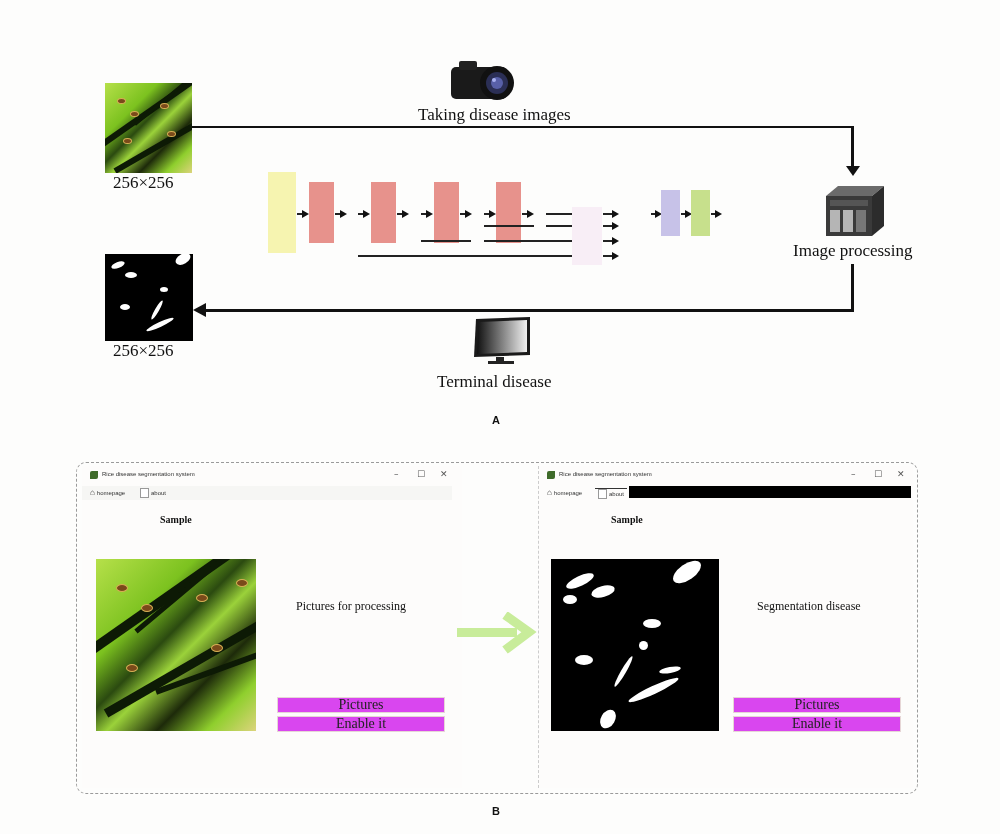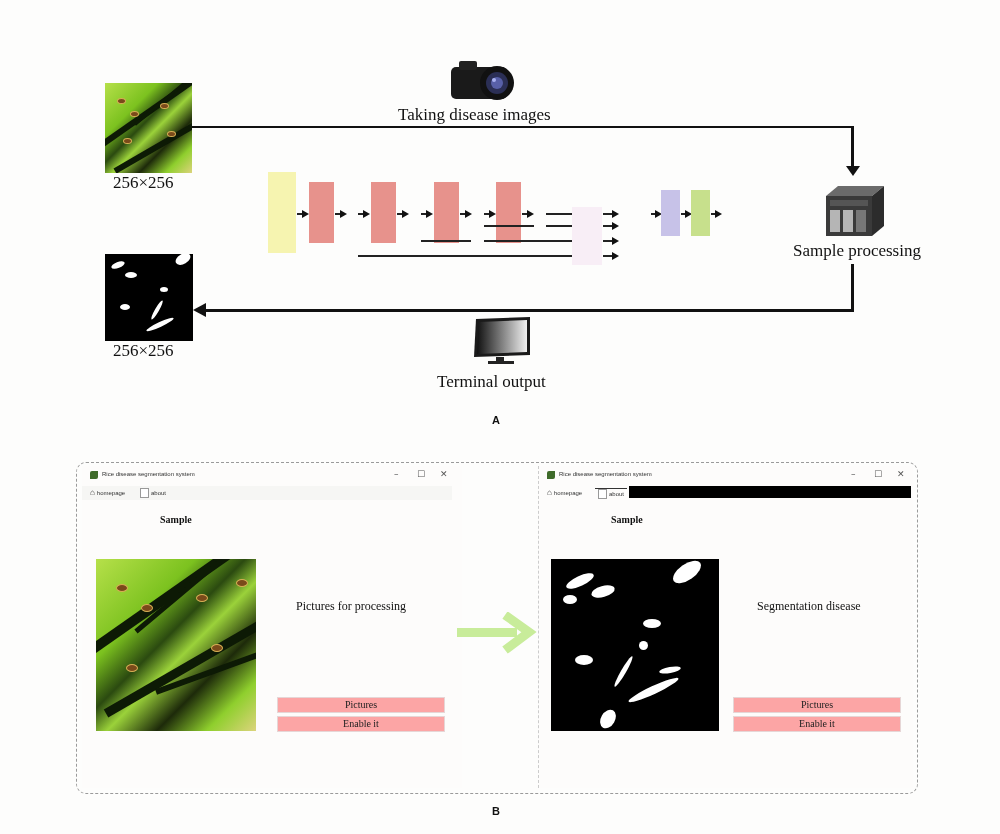--- a/index.html
+++ b/index.html
@@ -18,21 +18,21 @@
   .win { position:absolute; background:#fdfcfb; }
   .win-titlebar { position:absolute; left:0; right:0; top:0; height:18px; font-family:"Liberation Sans", sans-serif; font-size:6px; color:#333; }
   .win-icon { position:absolute; left:8px; top:5px; width:8px; height:8px; background:#3f6b2a; border-radius:2px 0 2px 0; }
   .win-title { position:absolute; left:20px; top:5px; }
   .win-ctrl { position:absolute; top:3px; font-size:9px; color:#555; font-family:"DejaVu Sans", sans-serif; }
   .win-tabs { position:absolute; left:0; right:0; top:20px; height:14px; font-family:"Liberation Sans", sans-serif; font-size:6px; color:#333; }
   .tab { position:absolute; top:2px; display:flex; align-items:center; gap:2px; }
   .tab-ico { display:inline-block; width:7px; height:8px; border:1px solid #999; background:#fff; }
   .win-heading { position:absolute; font-size:10px; font-weight:bold; }
   .win-status { position:absolute; font-size:12px; }
-  .win-btn { position:absolute; width:166px; height:14px; background:#fca5a5; border:1px solid #e6d6d6; font-family:"Liberation Serif", serif; font-size:10px; text-align:center; line-height:14px; color:#222; }
+  .win-btn { position:absolute; width:166px; height:14px; background:#d946ef; border:1px solid #e6d6d6; font-family:"Liberation Serif", serif; font-size:14px; text-align:center; line-height:14px; color:#222; }
 </style>
 </head>
 <body>
 
 <div>
 
   <div class="abs leaf-img" style="left:105px;top:83px;width:87px;height:90px;">
     <div class="stripe" style="left:-5px;top:60px;width:120px;transform:rotate(-35deg);"></div>
     <div class="stripe" style="left:10px;top:85px;width:110px;transform:rotate(-30deg);"></div>
     <div class="stripe" style="left:30px;top:40px;width:80px;height:3px;transform:rotate(-40deg);"></div>
@@ -47,21 +47,21 @@
   <div class="abs" style="left:449px;top:57px;width:72px;height:44px;">
     <svg width="72" height="44" viewBox="0 0 72 44">
       <rect x="2" y="10" width="56" height="32" rx="5" fill="#1a1a1a"></rect>
       <rect x="10" y="4" width="18" height="9" rx="2" fill="#222"></rect>
       <circle cx="48" cy="26" r="17" fill="#111"></circle>
       <circle cx="48" cy="26" r="11" fill="#2b2f55"></circle>
       <circle cx="48" cy="26" r="6" fill="#5860a8"></circle>
       <circle cx="45" cy="23" r="2" fill="#a8b0f0"></circle>
     </svg>
   </div>
-  <div class="abs label" style="left:398px;top:105px;">Taking disease images</div>
+  <div class="abs label" style="left:418px;top:105px;">Taking disease images</div>
 
   <div class="abs" style="left:192px;top:126px;width:661px;height:2px;background:#111;"></div>
   <div class="abs" style="left:851px;top:126px;width:3px;height:42px;background:#111;"></div>
   <div class="abs" style="left:846px;top:166px;width:0;height:0;border-left:7px solid transparent;border-right:7px solid transparent;border-top:10px solid #111;"></div>
 
   <div class="abs" style="left:250px;top:160px;width:500px;height:120px;">
     <div class="block" style="left:18px;top:12px;width:28px;height:81px;background:#f6f4b0;"></div>
     <div class="arrow-line" style="left:47px;top:53px;width:6px;"></div>
     <div class="arrow-head" style="left:52px;top:50px;"></div>
     <div class="block" style="left:59px;top:22px;width:25px;height:61px;background:#e7928c;"></div>
@@ -118,21 +118,21 @@
     <svg width="64" height="54" viewBox="0 0 64 54">
       <polygon points="4,12 16,2 62,2 50,12" fill="#6b6b6b"></polygon>
       <polygon points="50,12 62,2 62,42 50,52" fill="#2c2c2c"></polygon>
       <rect x="4" y="12" width="46" height="40" fill="#3a3a3a"></rect>
       <rect x="8" y="16" width="38" height="6" fill="#555"></rect>
       <rect x="8" y="26" width="10" height="22" fill="#b5b5b5"></rect>
       <rect x="21" y="26" width="10" height="22" fill="#b5b5b5"></rect>
       <rect x="34" y="26" width="10" height="22" fill="#777"></rect>
     </svg>
   </div>
-  <div class="abs label" style="left:793px;top:241px;">Sample processing</div>
+  <div class="abs label" style="left:793px;top:241px;">Image processing</div>
 
   <div class="abs" style="left:851px;top:264px;width:3px;height:48px;background:#111;"></div>
   <div class="abs" style="left:205px;top:309px;width:649px;height:3px;background:#111;"></div>
   <div class="abs" style="left:193px;top:303px;width:0;height:0;border-top:7px solid transparent;border-bottom:7px solid transparent;border-right:13px solid #111;"></div>
 
   <div class="abs mask-img" style="left:105px;top:254px;width:88px;height:87px;">
     <div class="blob" style="left:6px;top:8px;width:14px;height:6px;transform:rotate(-20deg);"></div>
     <div class="blob" style="left:20px;top:18px;width:12px;height:6px;"></div>
     <div class="blob" style="left:70px;top:0px;width:16px;height:10px;transform:rotate(-30deg);"></div>
     <div class="blob" style="left:55px;top:33px;width:8px;height:5px;"></div>
@@ -149,21 +149,21 @@
           <stop offset="0" stop-color="#111"></stop>
           <stop offset="1" stop-color="#f0f0f0"></stop>
         </linearGradient>
       </defs>
       <polygon points="6,2 60,0 60,38 4,40" fill="#1a1a1a"></polygon>
       <polygon points="9,5 57,3 57,35 7,37" fill="url(#scr)"></polygon>
       <rect x="26" y="40" width="8" height="4" fill="#222"></rect>
       <rect x="18" y="44" width="26" height="3" fill="#222"></rect>
     </svg>
   </div>
-  <div class="abs label" style="left:437px;top:372px;">Terminal output</div>
+  <div class="abs label" style="left:437px;top:372px;">Terminal disease</div>
 
   <div class="abs panel-letter" style="left:492px;top:414px;">A</div>
 </div>
 
 <div class="abs" style="left:76px;top:462px;width:840px;height:330px;border:1px dashed #9a9a9a;border-radius:10px;"></div>
 
 <div class="win" style="left:82px;top:466px;width:380px;height:322px;">
   <div class="win-titlebar">
     <span class="win-icon"></span>
     <span class="win-title">Rice disease segmentation system</span>

